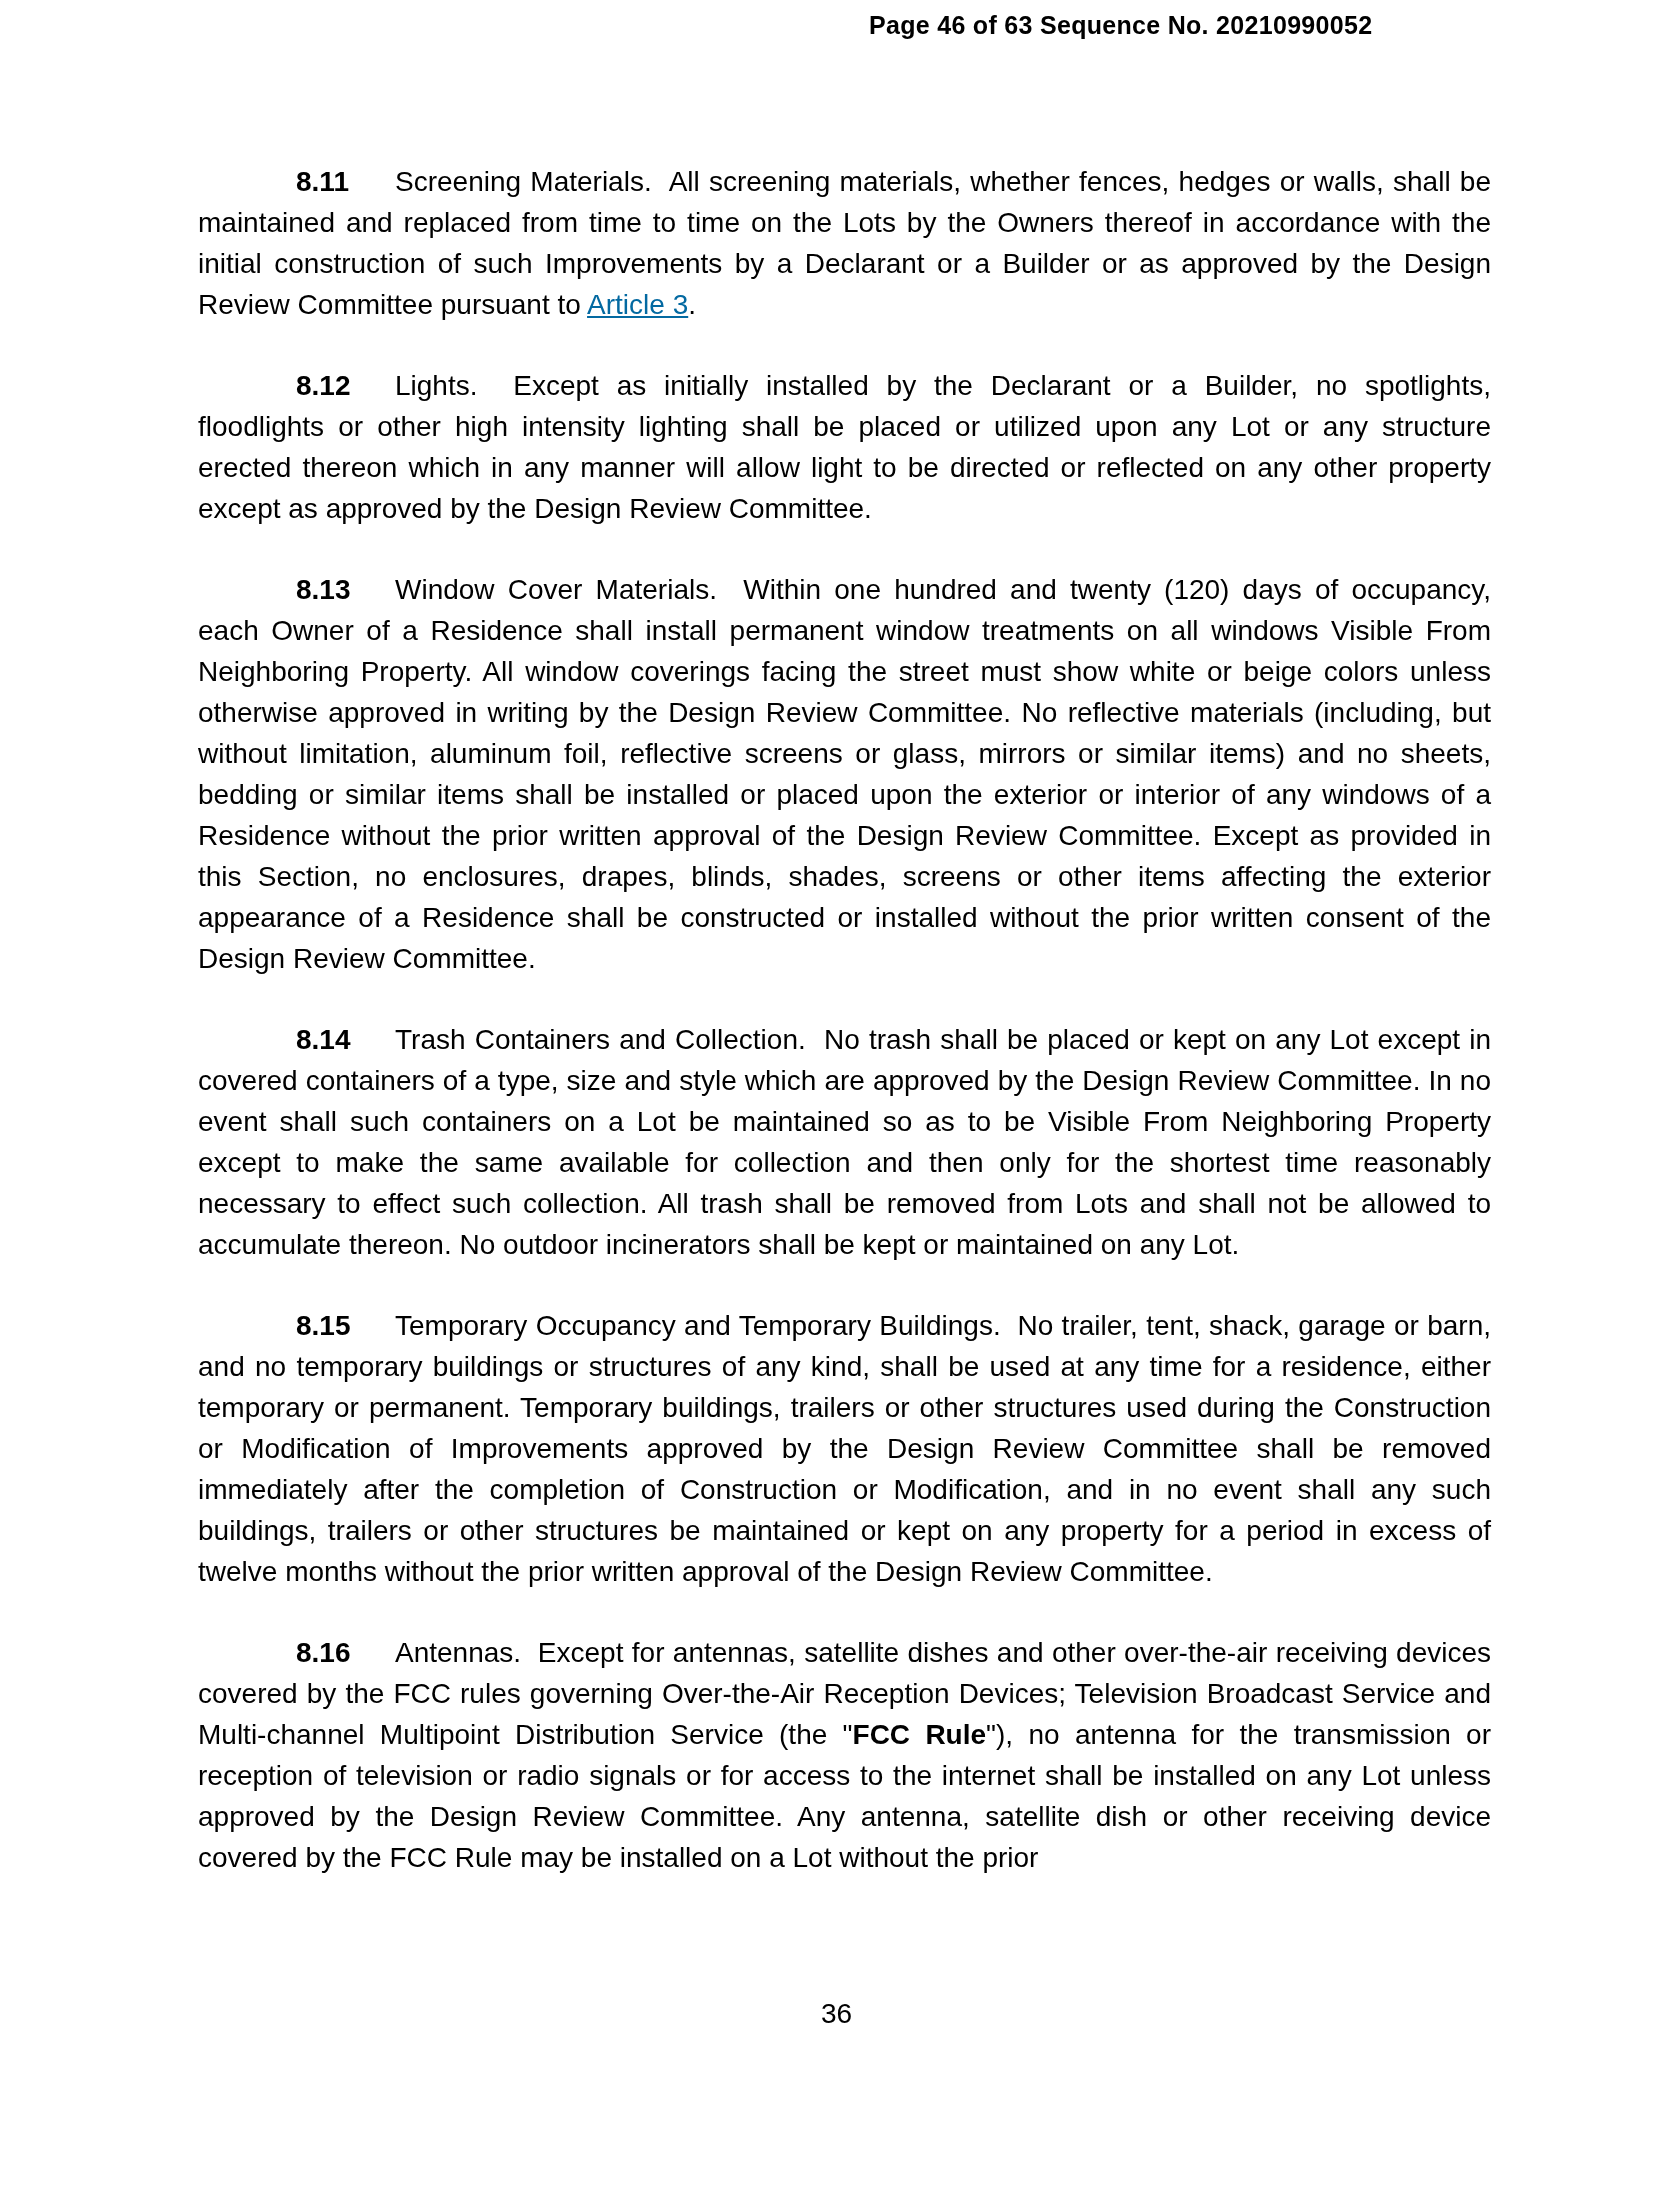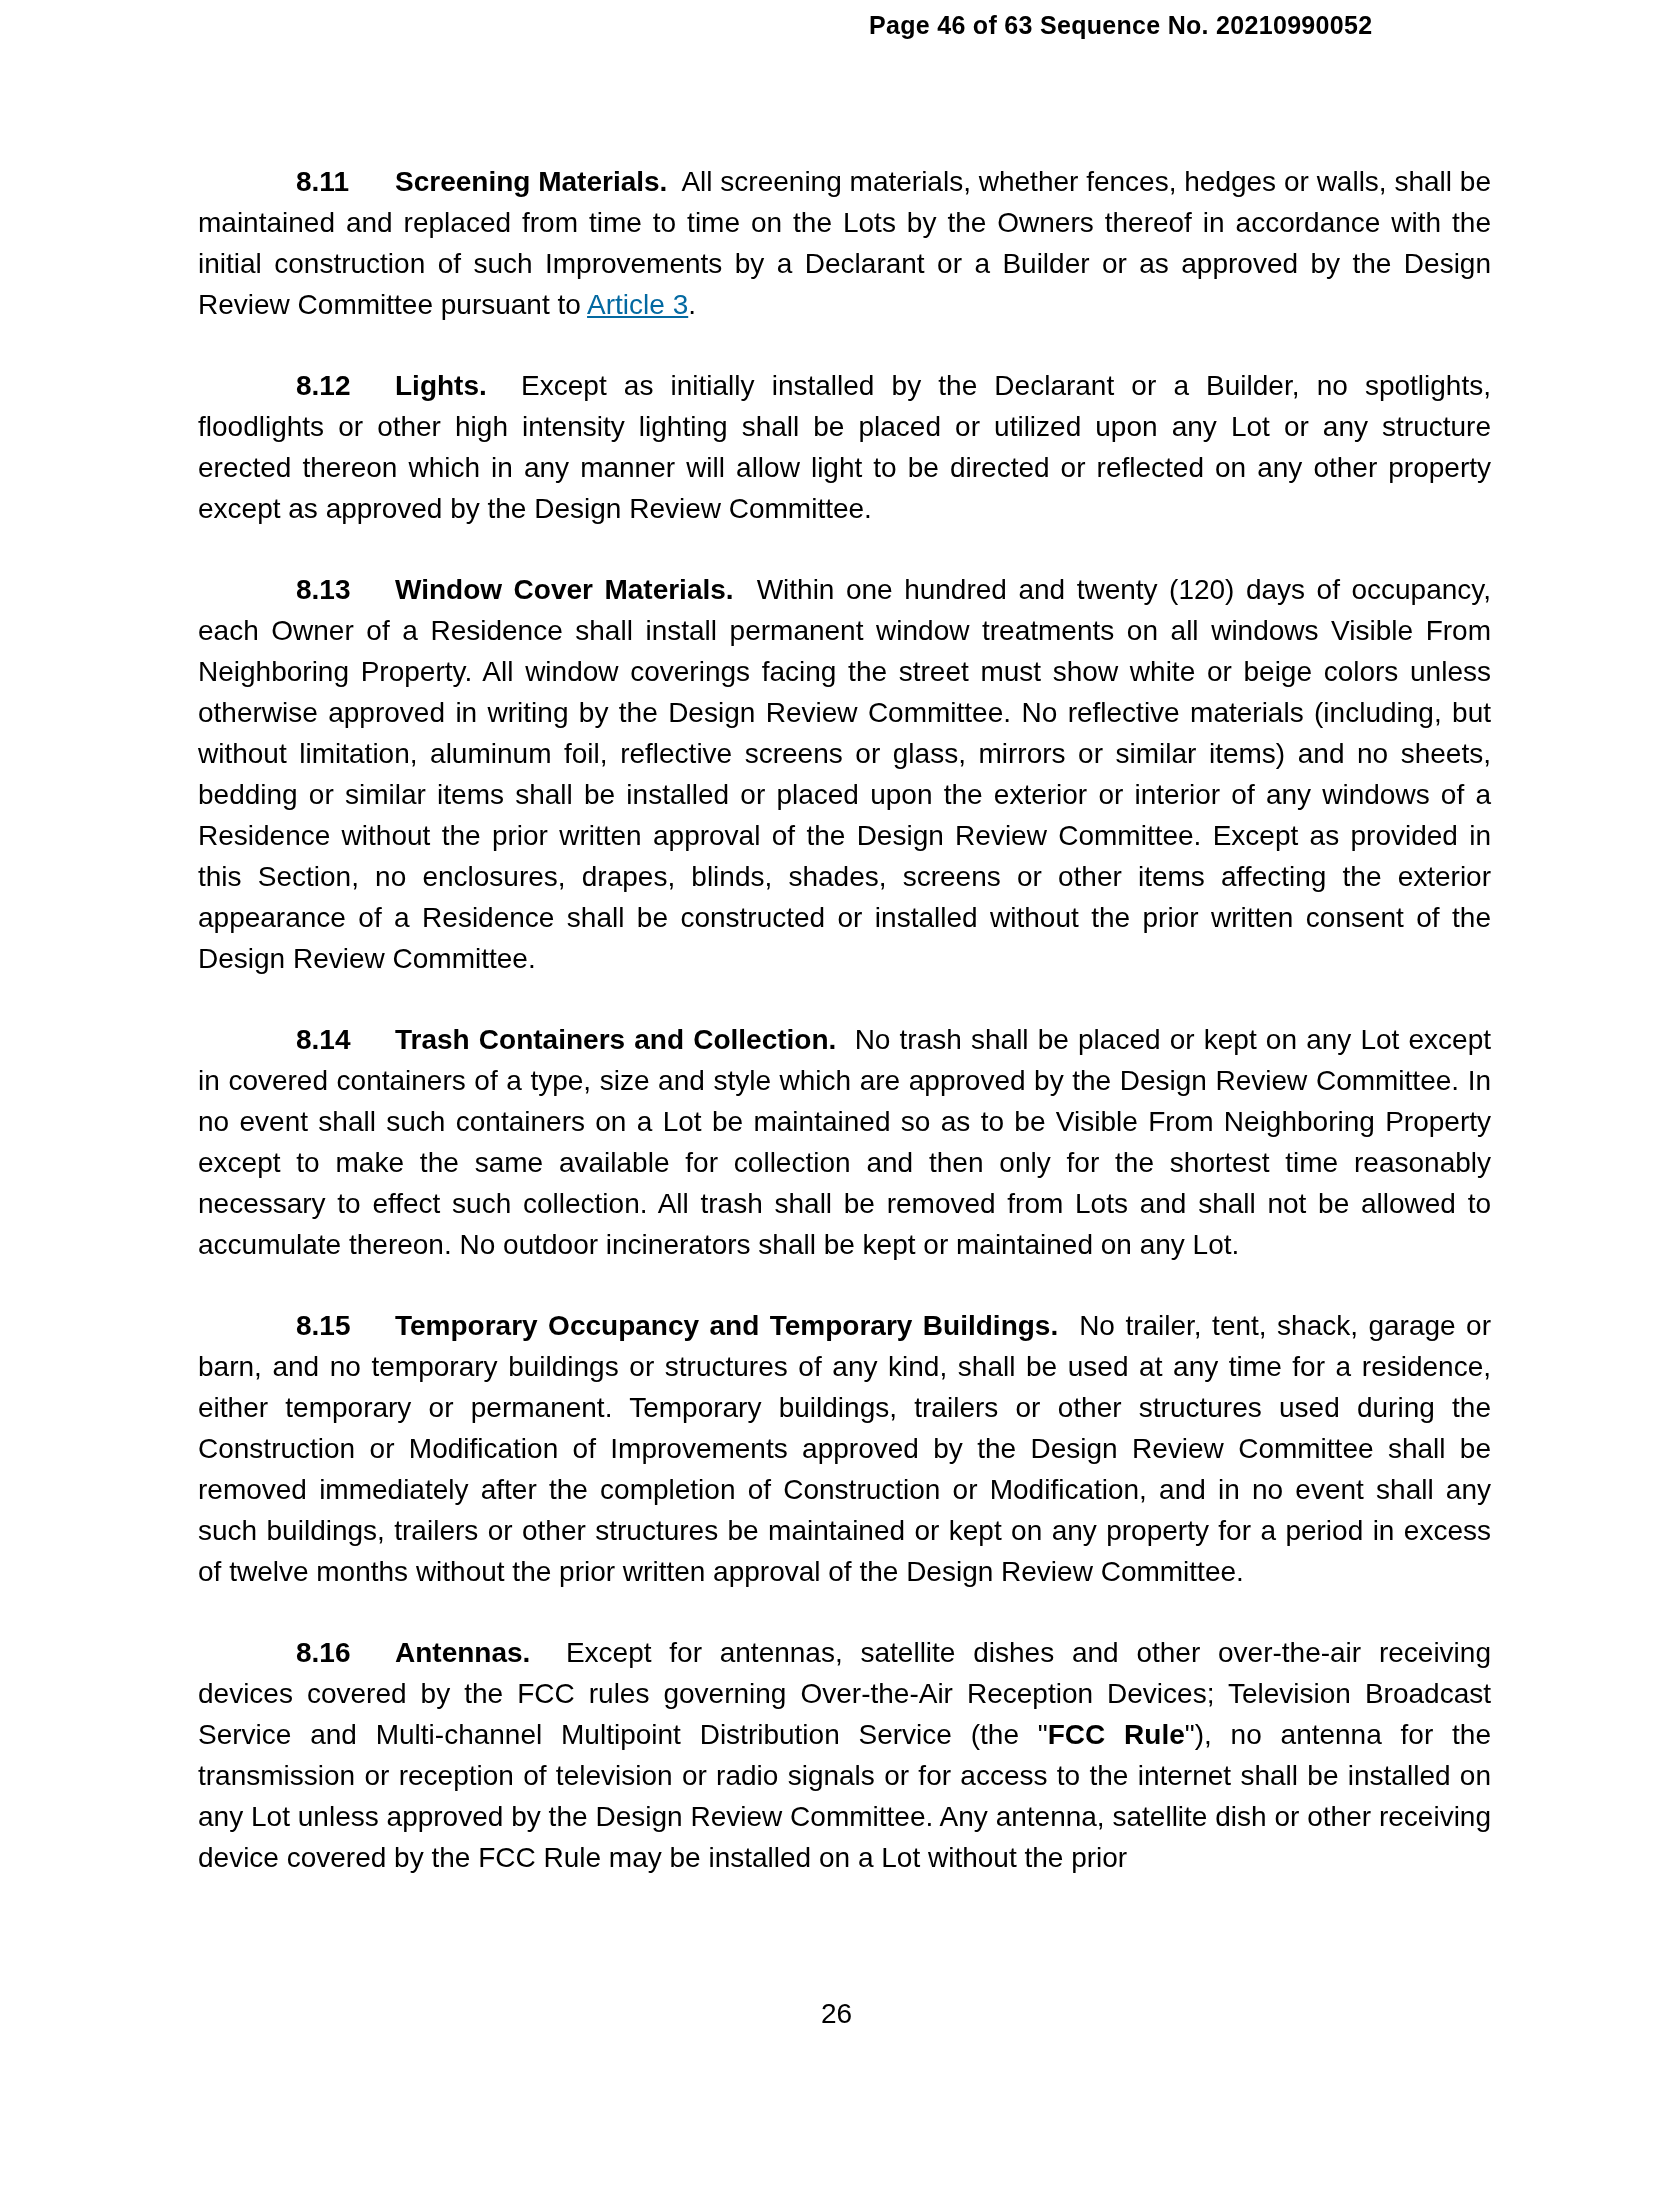--- a/index.html
+++ b/index.html
@@ -41,21 +41,21 @@
     margin: 0;
     text-indent: 98px;
   }
   .sec-num {
     font-weight: bold;
     display: inline-block;
     width: 99px;
     text-indent: 0;
   }
   .sec-title {
-    font-weight: bold;
+    font-weight: normal;
   }
   .underline-link {
     text-decoration: underline;
     color: #0369a1;
   }
   .bold-inline {
     font-weight: bold;
   }
   .page-footer {
     position: absolute;
@@ -93,14 +93,14 @@
   <div class="section">
     <p><span class="sec-num">8.15</span><span class="sec-title">Temporary Occupancy and Temporary Buildings.</span>&nbsp; <span>No trailer, tent, shack, garage or barn, and no temporary buildings or structures of any kind, shall be used at any time for a residence, either temporary or permanent. Temporary buildings, trailers or other structures used during the Construction or Modification of Improvements approved by the Design Review Committee shall be removed immediately after the completion of Construction or Modification, and in no event shall any such buildings, trailers or other structures be maintained or kept on any property for a period in excess of twelve months without the prior written approval of the Design Review Committee.</span></p>
   </div>
 
   <div class="section">
     <p><span class="sec-num">8.16</span><span class="sec-title">Antennas.</span>&nbsp; <span>Except for antennas, satellite dishes and other over-the-air receiving devices covered by the FCC rules governing Over-the-Air Reception Devices; Television Broadcast Service and Multi-channel Multipoint Distribution Service (the "</span><span class="bold-inline">FCC Rule</span><span>"), no antenna for the transmission or reception of television or radio signals or for access to the internet shall be installed on any Lot unless approved by the Design Review Committee. Any antenna, satellite dish or other receiving device covered by the FCC Rule may be installed on a Lot without the prior</span></p>
   </div>
 
 </div>
 
-<div class="page-footer">26</div>
+<div class="page-footer">36</div>
 
 
 </body></html>

